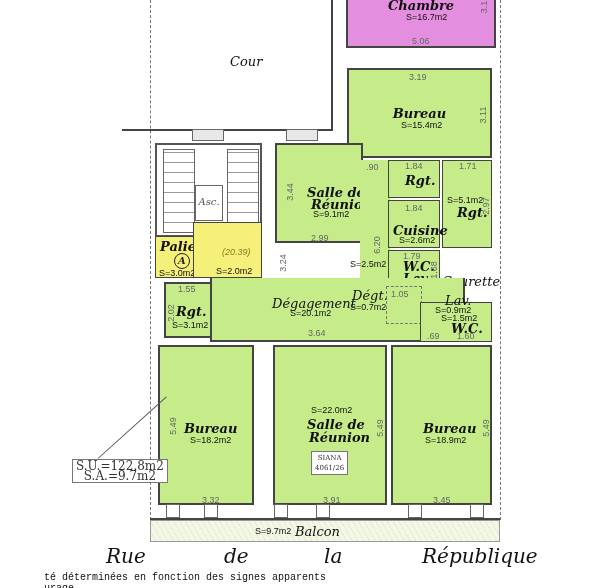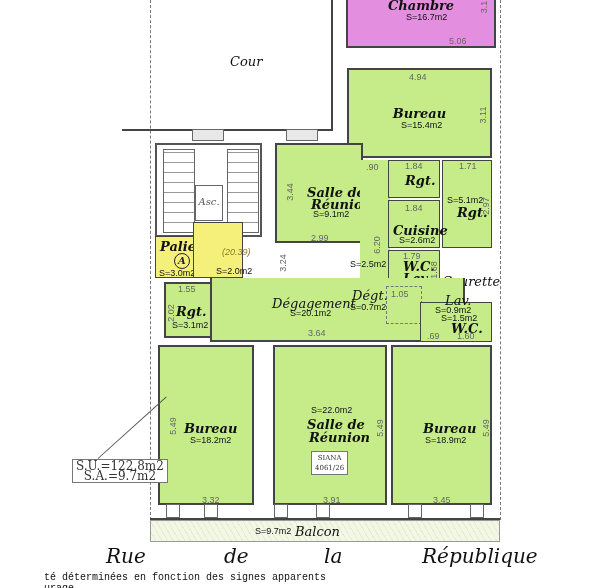--- a/index.html
+++ b/index.html
@@ -33,45 +33,45 @@
 <div class="title" style="left:230px;top:54px;font-weight:normal;">Cour</div>
 
 <div class="wall" style="left:122px;top:129px;height:2px;width:210px;"></div>
 <div class="wall" style="left:331px;top:0;width:2px;height:131px;"></div>
 <div class="window" style="left:192px;top:129px;width:32px;height:12px;"></div>
 <div class="window" style="left:286px;top:129px;width:32px;height:12px;"></div>
 
 <div class="room pink" style="left:346px;top:-4px;width:150px;height:52px;">
   <div class="title big" style="left:0;right:0;top:0;">Chambre</div>
   <div class="area" style="left:58px;top:14px;">S=16.7m2</div>
-  <div class="dim" style="left:64px;top:38px;margin-left:37px;">5.06</div>
+  <div class="dim" style="left:64px;top:38px;">5.06</div>
   <div class="dim v" style="left:130px;top:4px;">3.1</div>
 </div>
 
 <div class="room" style="left:347px;top:68px;width:145px;height:90px;">
-  <div class="dim" style="left:60px;top:2px;">4.94</div>
+  <div class="dim" style="left:60px;top:2px;">3.19</div>
   <div class="title big" style="left:0;right:0;top:36px;">Bureau</div>
   <div class="area" style="left:52px;top:50px;">S=15.4m2</div>
   <div class="dim v" style="left:126px;top:40px;">3.11</div>
 </div>
 
 <div class="room white" style="left:155px;top:143px;width:107px;height:94px;border-color:#555;">
   <div class="stair" style="left:6px;top:4px;width:32px;height:84px;"></div>
   <div class="stair" style="left:70px;top:4px;width:32px;height:84px;"></div>
   <div class="room white" style="left:38px;top:40px;width:28px;height:36px;border:1px solid #666;">
     <div class="title" style="left:0;right:0;top:10px;font-weight:normal;font-size:10px;color:#555;">Asc.</div>
   </div>
 </div>
 
 <div class="room yellow" style="left:155px;top:236px;width:55px;height:42px;border-width:1px;">
   <div class="title big" style="left:4px;top:2px;">Palier</div>
   <div class="circle-a" style="left:18px;top:16px;">A</div>
   <div class="area" style="left:3px;top:31px;">S=3.0m2</div>
 </div>
-<div class="room yellow" style="left:193px;top:222px;width:50px;height:56px;border-width:1px;">
+<div class="room yellow" style="left:193px;top:222px;width:69px;height:56px;border-width:1px;">
   <div class="dim" style="left:28px;top:24px;color:#8a7a2a;font-style:italic;">(20.39)</div>
   <div class="area" style="left:22px;top:43px;">S=2.0m2</div>
 </div>
 
 <div class="room" style="left:275px;top:143px;width:88px;height:100px;">
   <div class="title big" style="left:30px;top:40px;">Salle de</div>
   <div class="title big" style="left:34px;top:52px;">Réunion</div>
   <div class="area" style="left:36px;top:64px;">S=9.1m2</div>
   <div class="dim v" style="left:4px;top:42px;">3.44</div>
   <div class="dim" style="left:34px;top:88px;">2.99</div>

